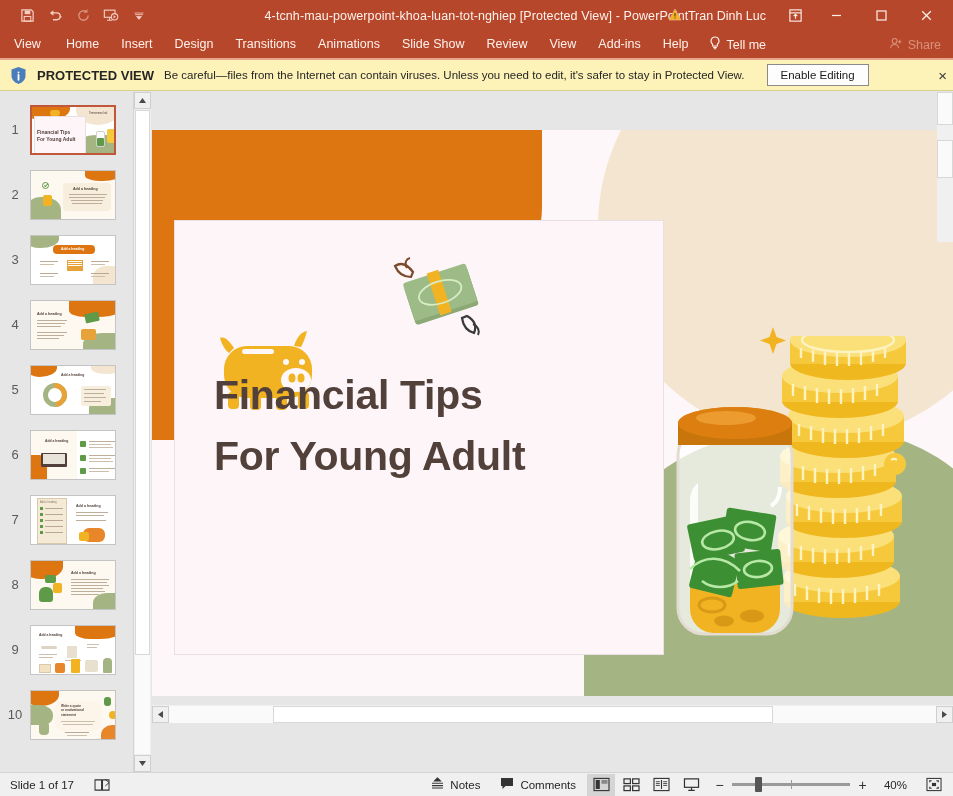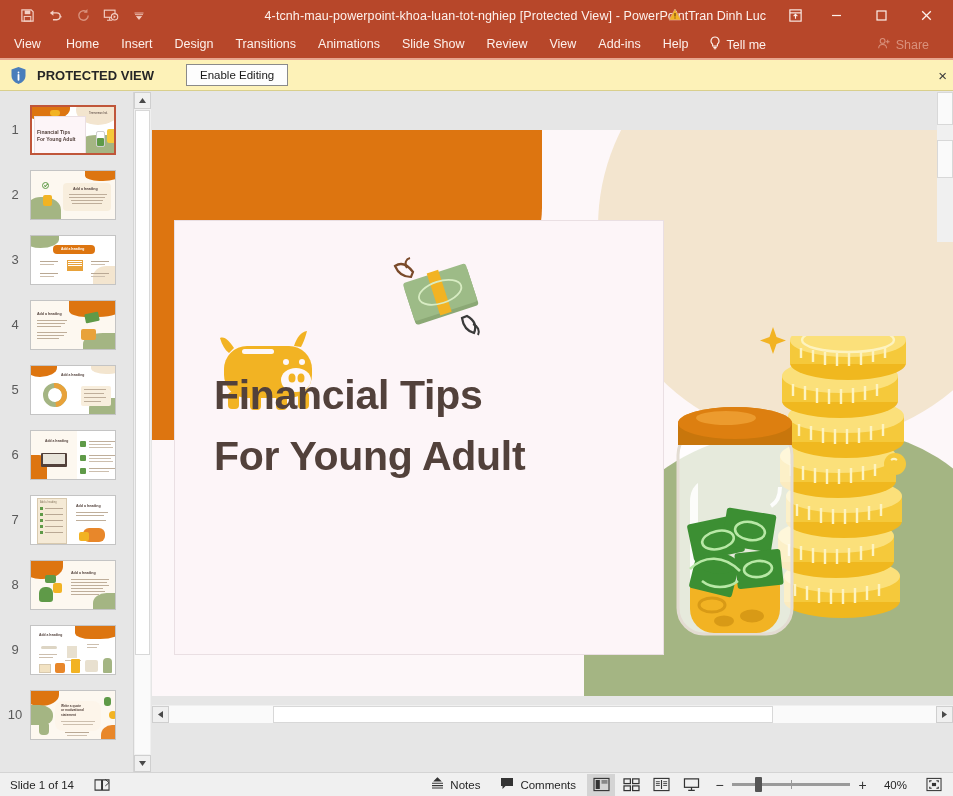--- a/index.html
+++ b/index.html
@@ -50,21 +50,21 @@
     font-size: 12.5px; color: #fdf1ec; padding: 0 11px; height: 29px;
     line-height: 29px; white-space: nowrap;
   }
   .tab.file { padding: 0 14px; }
   .tellme {
     display: flex; align-items: center; gap: 5px; padding: 0 10px;
     font-size: 12.5px; color: #fdf1ec; 
   }
   .share {
     margin-left: auto; display: flex; align-items: center; gap: 5px;
-    padding-right: 24px; font-size: 12.5px; color: #d9917c;
+    padding-right: 12px; font-size: 12.5px; color: #d9917c;
   }
 
   
   .pvbar {
     position: absolute; left: 0; top: 60px; width: 953px; height: 31px;
     background: #fdf2b8; display: flex; align-items: center;
     border-bottom: 1px solid #d9cf8c;
   }
   .pv-icon { margin-left: 10px; margin-right: 10px; display:flex; }
   .pv-label { font-size: 13px; color: #262626; font-weight: 600; margin-right: 10px;}
@@ -333,20 +333,21 @@
   </div>
 
   <div class="pvbar">
     <span class="pv-icon">
       <svg width="17" height="19" viewBox="0 0 17 19">
           <path d="M8.5 1l7 2.4v6.2c0 4.2-3 7.2-7 8.4-4-1.2-7-4.2-7-8.4V3.4z" fill="#4a7ebb"></path>
           <path d="M8.5 6.4v.1M8.5 8.8v5" stroke="#fff" stroke-width="1.8" stroke-linecap="round"></path>
         </svg>
     </span>
     <span class="pv-label">PROTECTED VIEW</span>
+    <span class="pv-text">Be careful—files from the Internet can contain viruses. Unless you need to edit, it's safer to stay in Protected View.</span>
     <button class="pv-enable">Enable Editing</button>
     <span class="pv-close">×</span>
   </div>
 
   <div class="workarea">
 
     <div class="thumbpane">
 
       <div class="thumb-row" style="top:5px">
         <span class="thumb-num">1</span>
@@ -716,21 +717,21 @@
       </div>
       <div class="hs-btn">
         <svg width="5" height="7" viewBox="0 0 5 7">
             <path d="M0 0l5 3.5L0 7z" fill="#4a4a4a"></path>
           </svg>
       </div>
     </div>
   </div>
 
   <div class="statusbar">
-    <span class="sb-item">Slide 1 of 14</span>
+    <span class="sb-item">Slide 1 of 17</span>
     <span class="sb-item">
       <svg width="17" height="14" viewBox="0 0 18 15">
           <path d="M1 2h7v11H1zM9 2h7v11H9z" fill="none" stroke="#333" stroke-width="1.1"></path>
           <path d="M12 1.5l4 3.5-4 3.5" fill="none" stroke="#333" stroke-width="1"></path>
         </svg>
     </span>
 
     <div class="sb-right">
       <span class="sb-item">
         <span>

